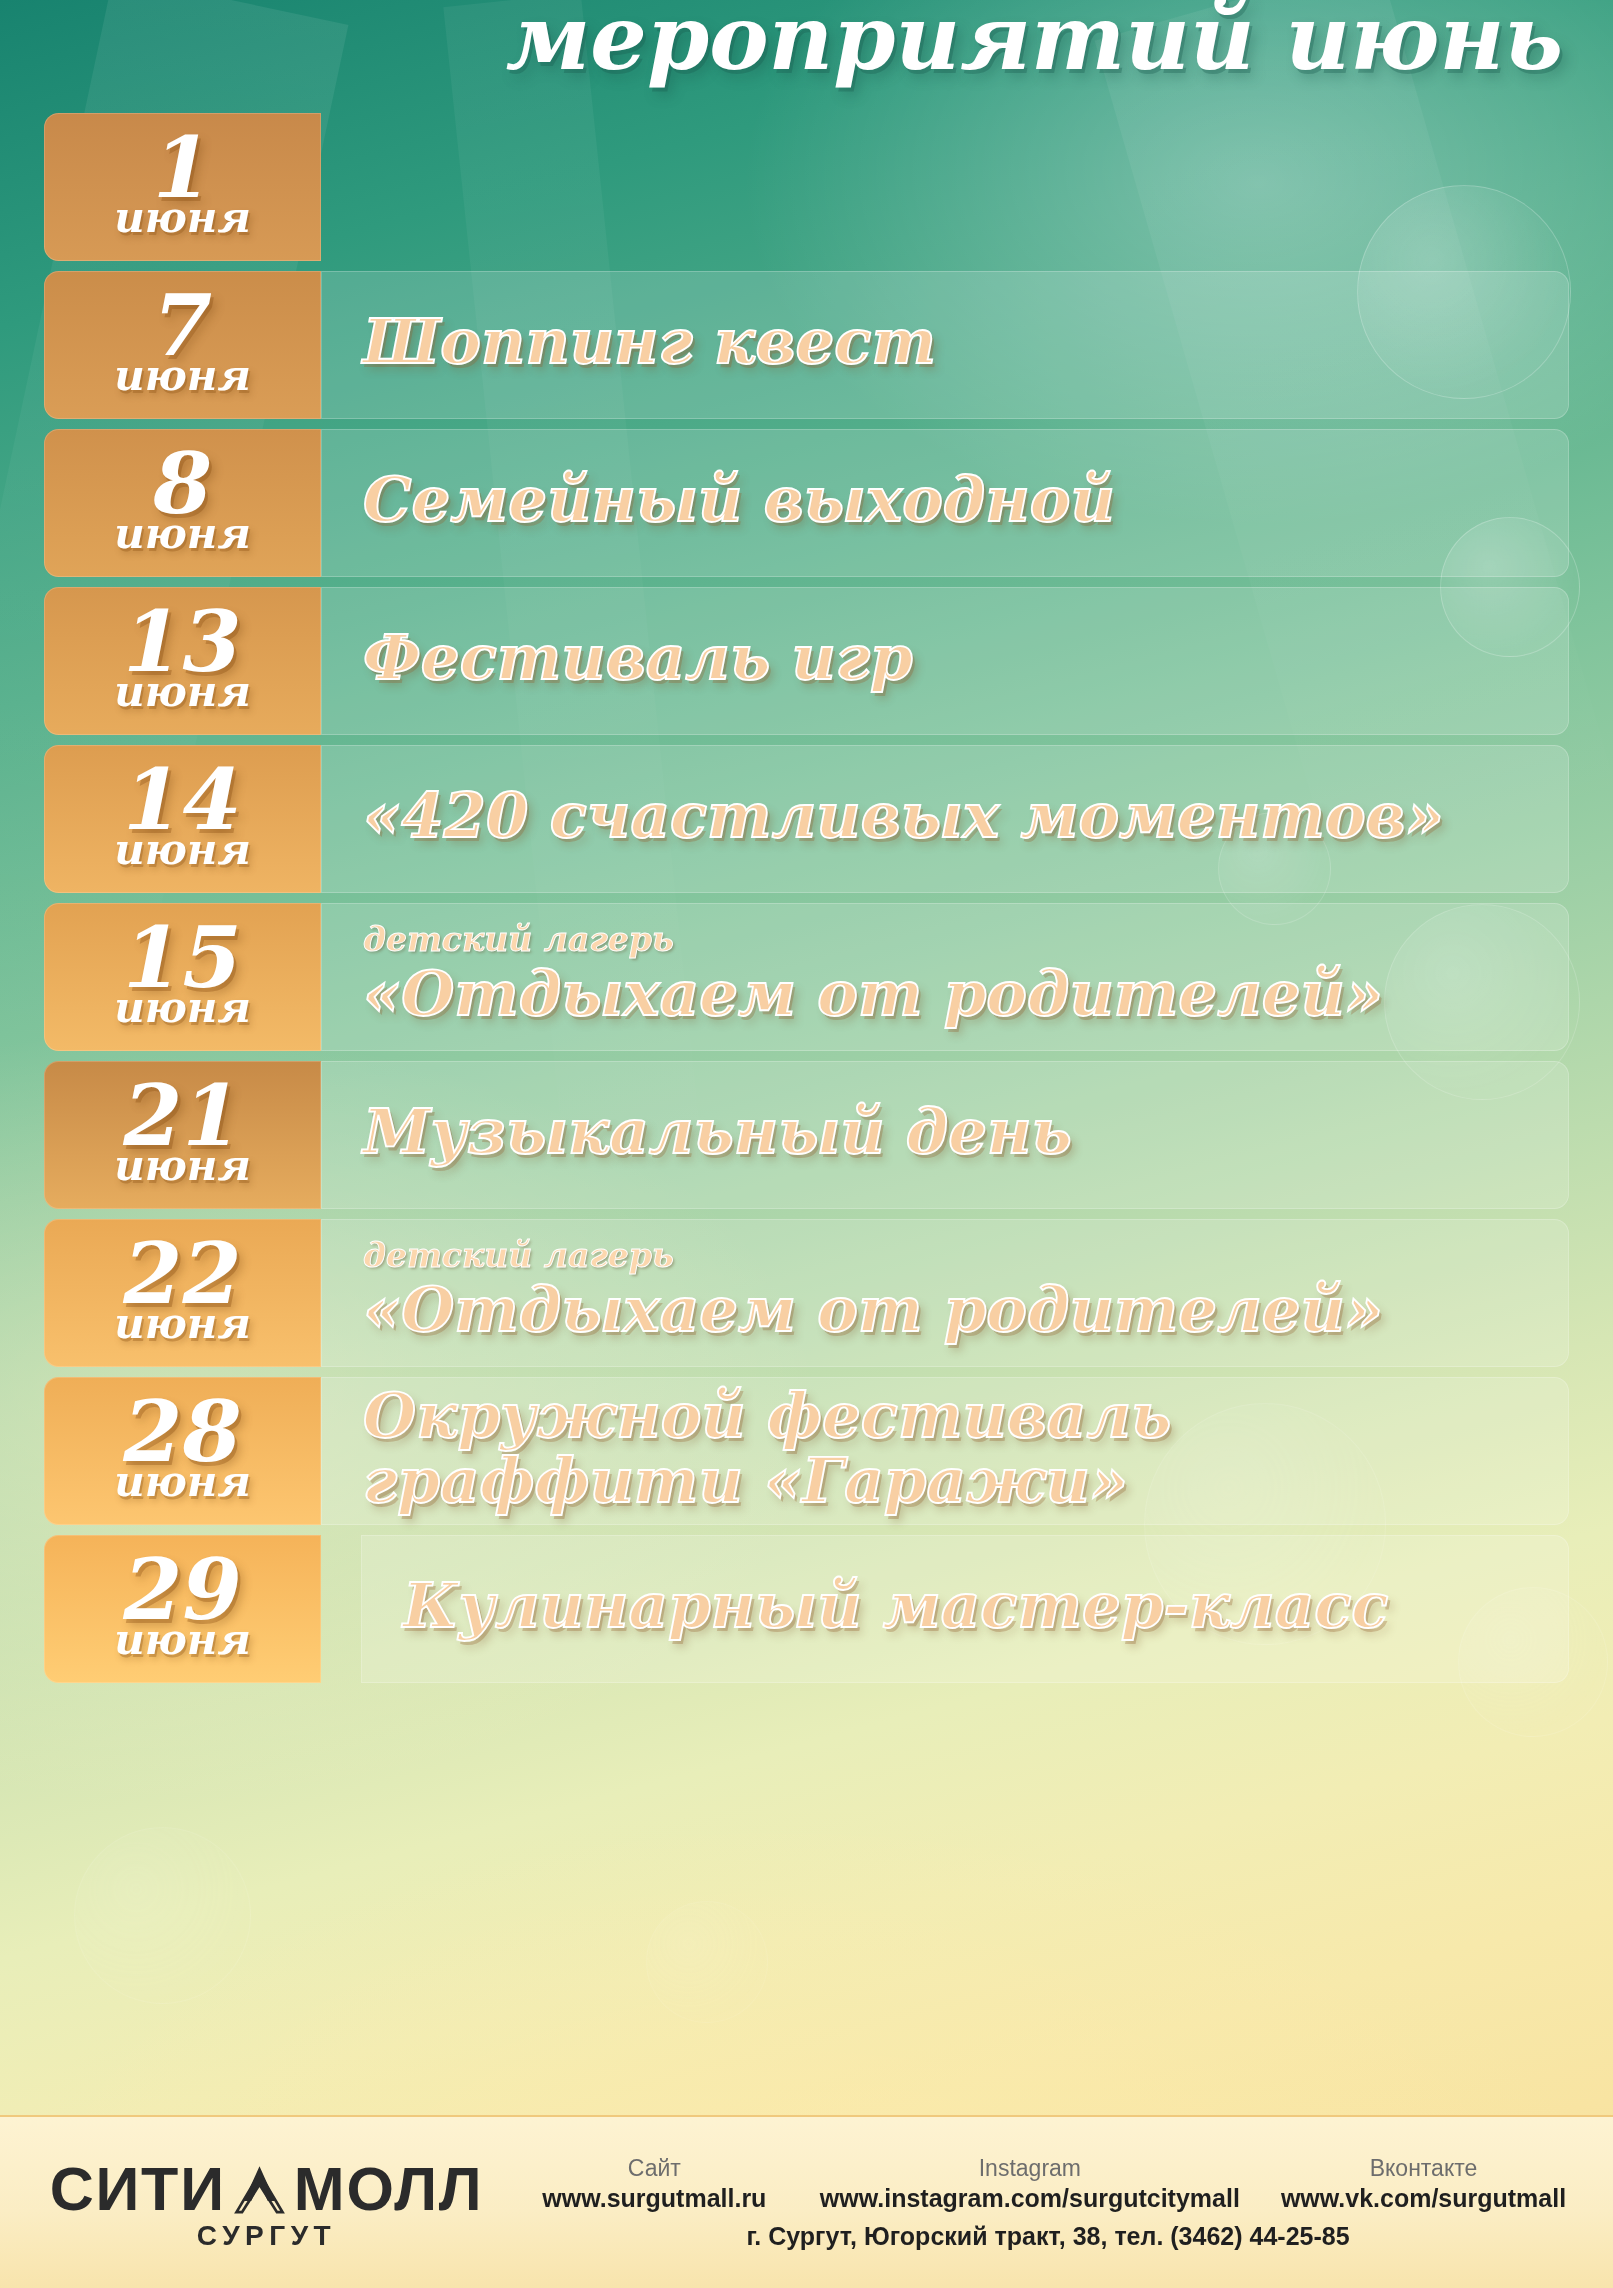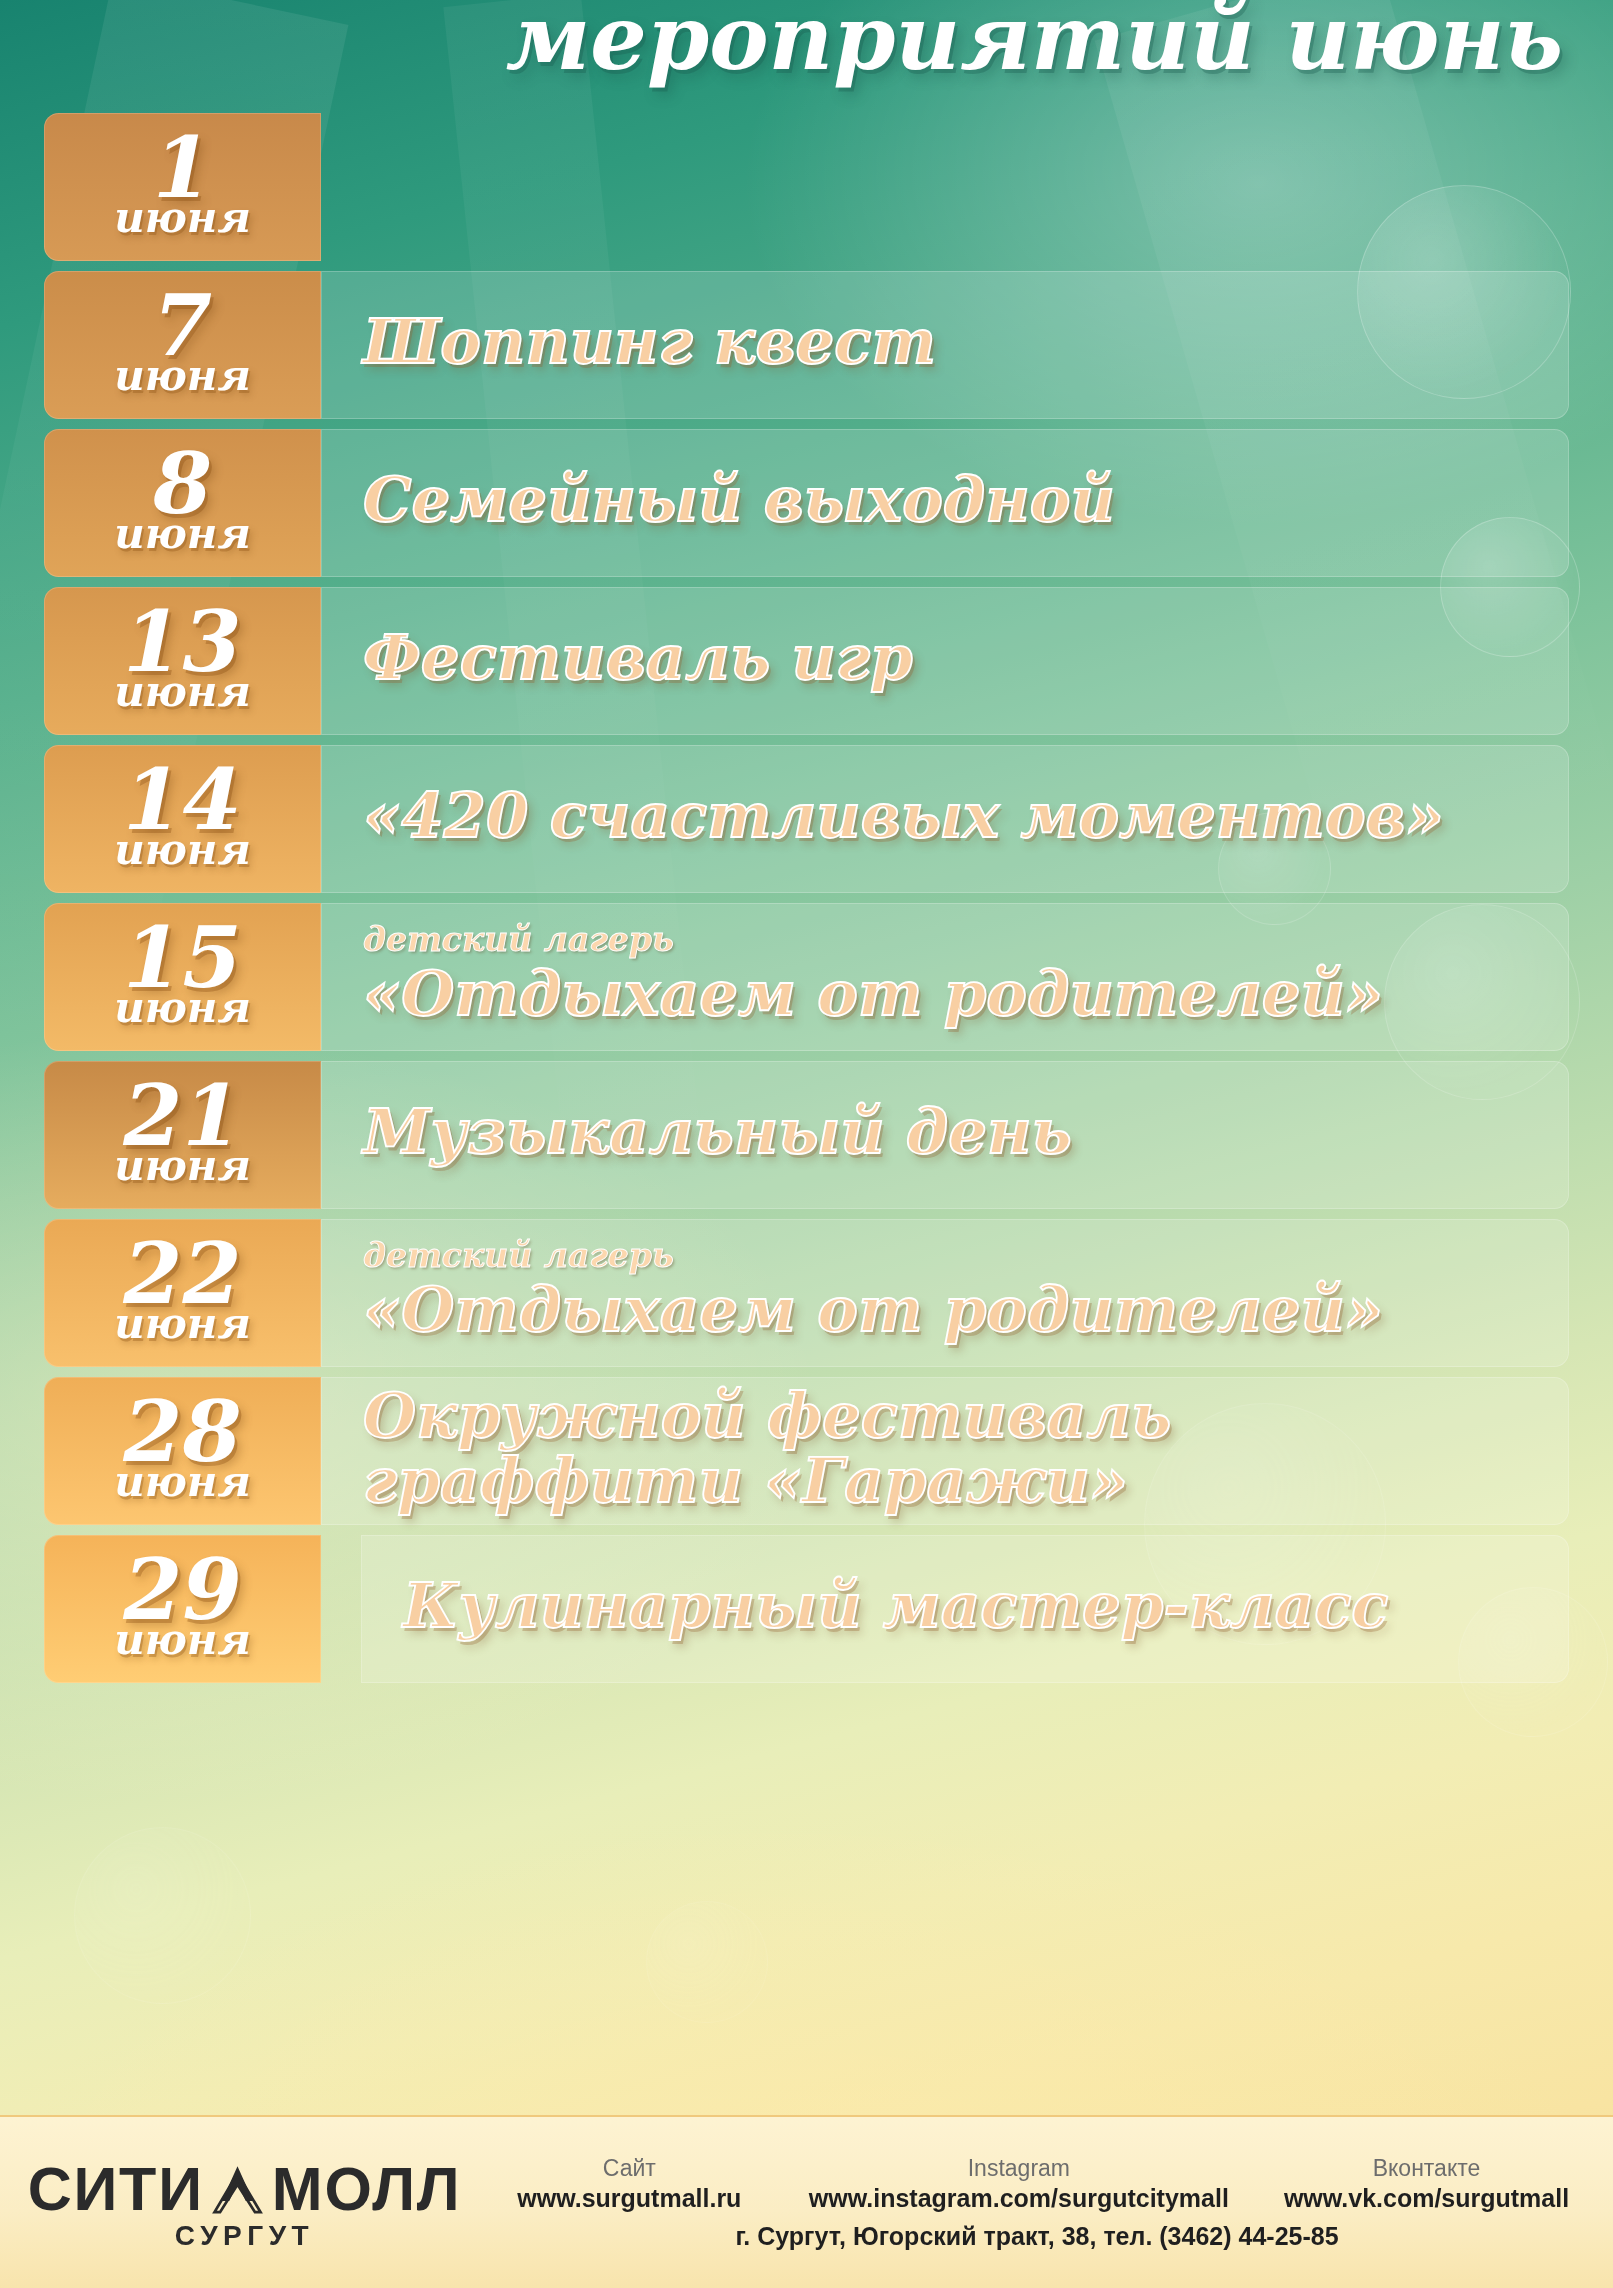--- a/index.html
+++ b/index.html
@@ -174,20 +174,21 @@
     border-top: 2.8px solid #f0c97d;
     display: flex;
     align-items: center;
   }
   #logo {
     flex: 0 0 489px;
     display: flex;
     flex-direction: column;
     align-items: center;
     justify-content: flex-start;
+    padding-left: 22px;
   }
   #logo-top {
     display: flex;
     align-items: center;
     font-family: "Liberation Sans", sans-serif;
     font-weight: bold;
     font-size: 61px;
     letter-spacing: 1.8px;
     color: #2b2b2b;
   }
@@ -207,21 +208,21 @@
   }
   #contacts {
     flex: 1 1 auto;
     text-align: center;
     padding-right: 28px;
     color: #2f2f2f;
   }
   .contact-cols {
     display: flex;
     justify-content: center;
-    gap: 55px;
+    gap: 41px;
   }
   .contact-col {
     min-width: 249px;
   }
   .contact-label {
     font-size: 23px;
     color: #6d6d6d;
     line-height: 1.2;
   }
   .contact-value {

